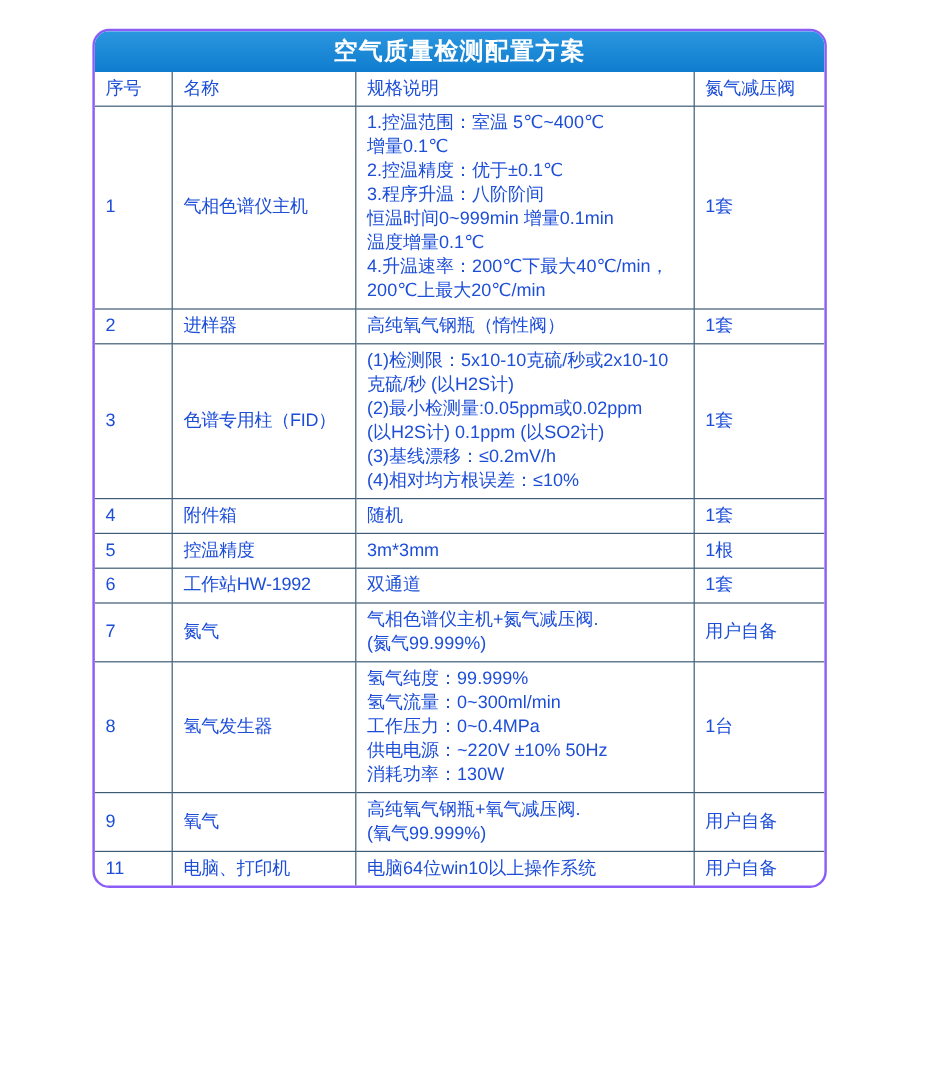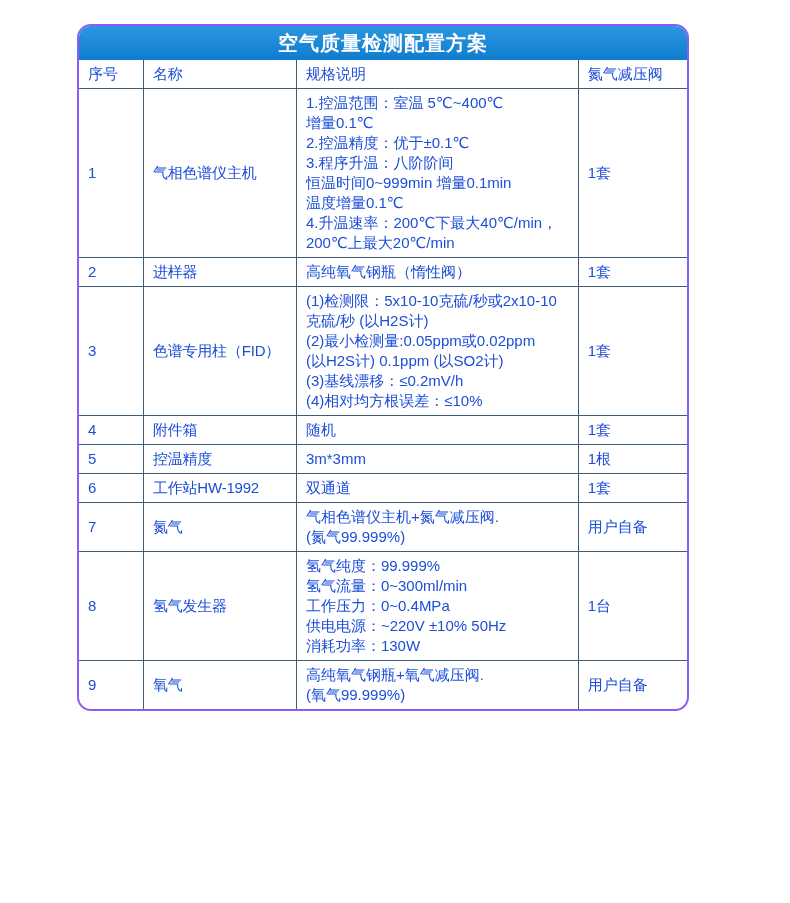--- a/index.html
+++ b/index.html
@@ -155,16 +155,22 @@
 消耗功率：130W</td>
           <td class="c-qty">1台</td>
         </tr>
         <tr>
           <td class="c-no">9</td>
           <td class="c-name">氧气</td>
           <td class="c-spec">高纯氧气钢瓶+氧气减压阀.
 (氧气99.999%)</td>
           <td class="c-qty">用户自备</td>
         </tr>
+        <tr>
+          <td class="c-no">11</td>
+          <td class="c-name">电脑、打印机</td>
+          <td class="c-spec">电脑64位win10以上操作系统</td>
+          <td class="c-qty">用户自备</td>
+        </tr>
       </tbody>
     </table>
   </div>
 </div>
 
 </body></html>

